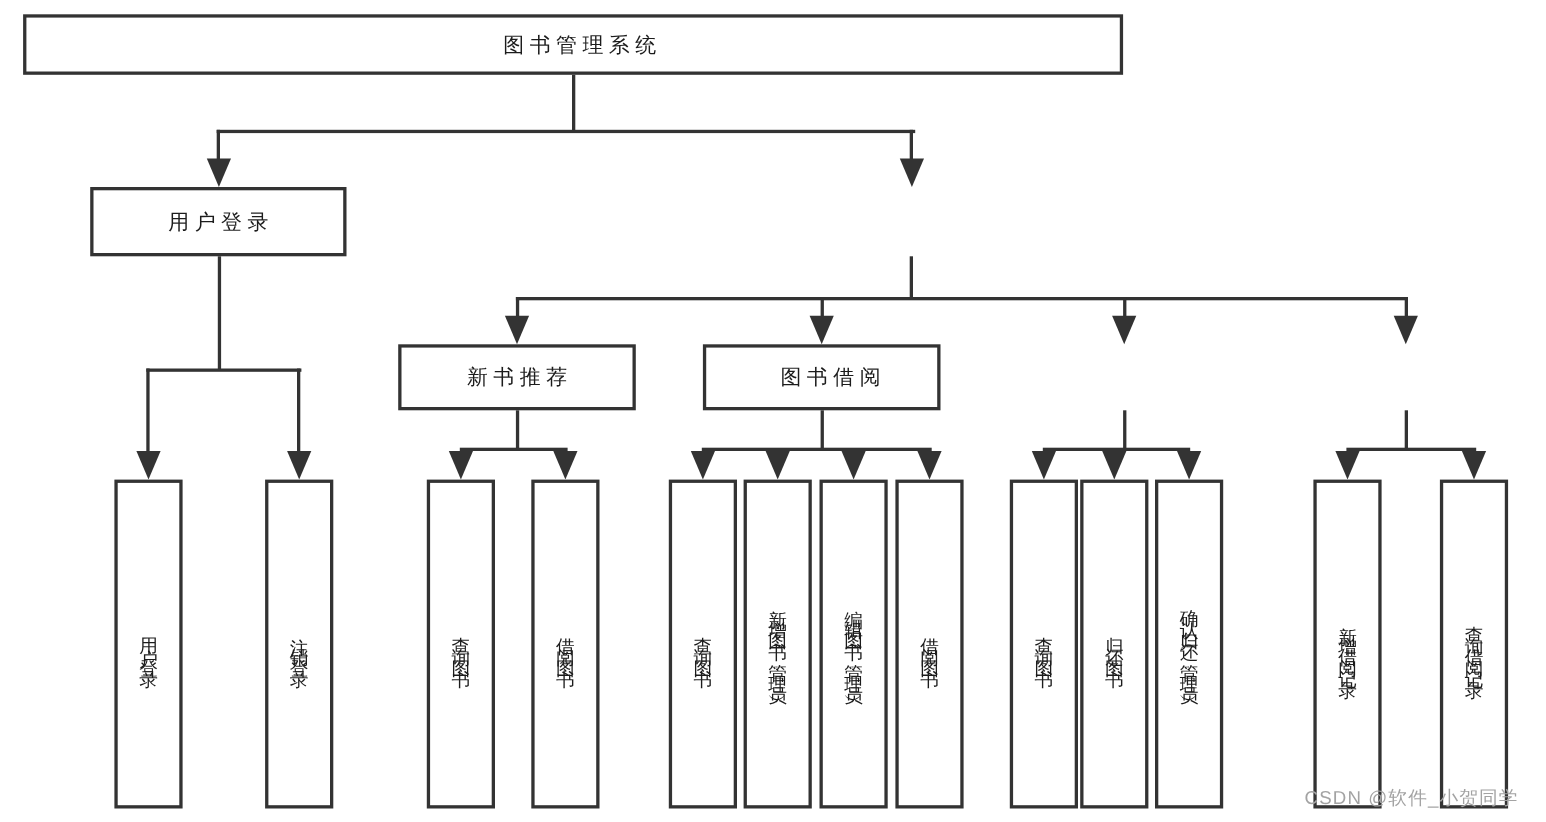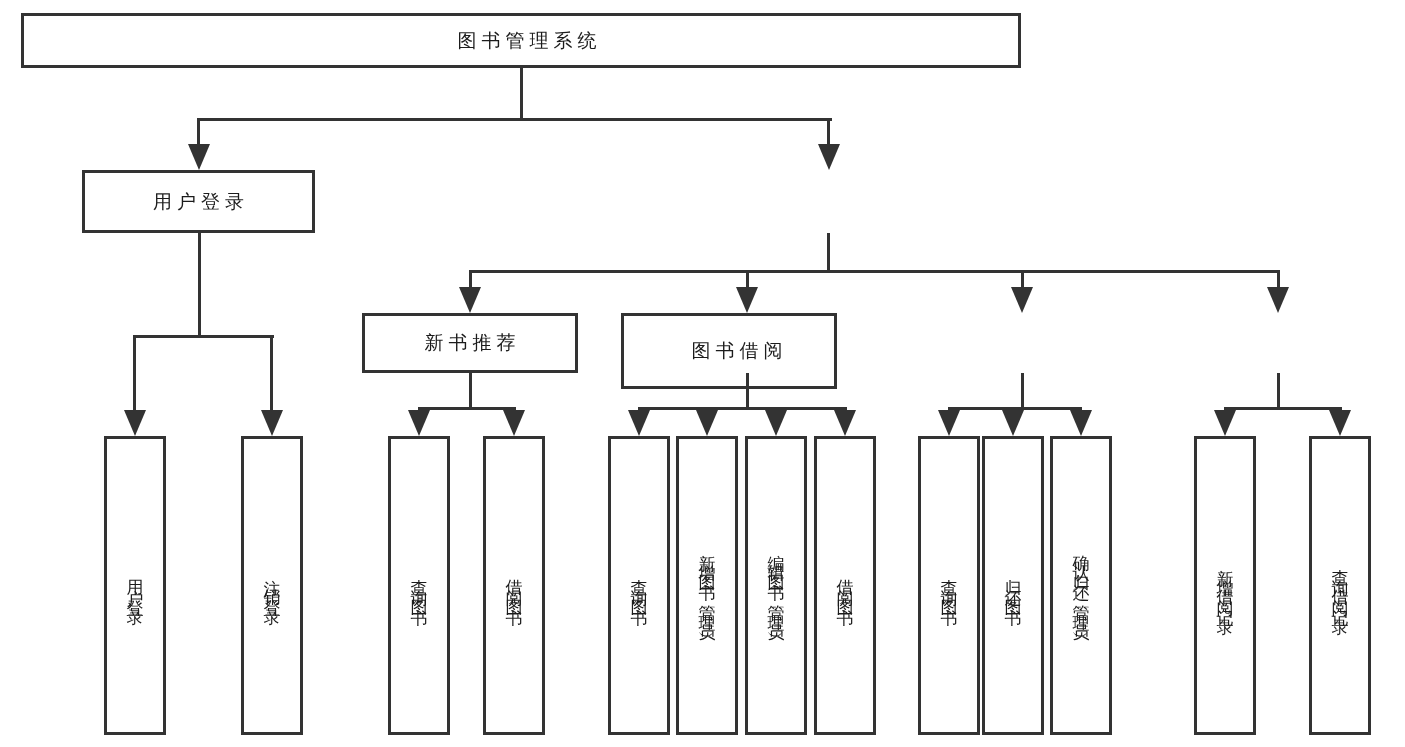--- a/index.html
+++ b/index.html
@@ -102,21 +102,21 @@
   <div class="vline" style="left:1021px; top:270px; height:19px;"></div>
   <div class="vline" style="left:1277px; top:270px; height:19px;"></div>
   <div class="arrow" style="left:459px; top:287px;"></div>
   <div class="arrow" style="left:736px; top:287px;"></div>
   <div class="arrow" style="left:1011px; top:287px;"></div>
   <div class="arrow" style="left:1267px; top:287px;"></div>
 
   <div class="box" style="left:362px; top:313px; width:216px; height:60px;">
     <span class="hlabel">新书推荐</span>
   </div>
-  <div class="box" style="left:621px; top:313px; width:216px; height:76px;padding-left:16px;">
+  <div class="box" style="left:639px; top:313px; width:216px; height:60px;padding-left:16px;">
     <span class="hlabel">图书借阅</span>
   </div>
 
   <div class="vline" style="left:469px; top:373px; height:37px;"></div>
   <div class="hline" style="left:418px; top:407px; width:98px;"></div>
   <div class="arrow" style="left:408px; top:410px;"></div>
   <div class="arrow" style="left:503px; top:410px;"></div>
 
   <div class="vline" style="left:746px; top:373px; height:37px;"></div>
   <div class="hline" style="left:638px; top:407px; width:209px;"></div>
@@ -173,14 +173,15 @@
     <span class="vlabel">确认归还（管理员）</span>
   </div>
 
   <div class="box" style="left:1194px; top:436px; width:62px; height:299px;">
     <span class="vlabel">新增借阅记录</span>
   </div>
   <div class="box" style="left:1309px; top:436px; width:62px; height:299px;">
     <span class="vlabel">查询借阅记录</span>
   </div>
 
+  <div class="watermark">CSDN @软件_小贺同学</div>
 
 </div>
 
 </body></html>

